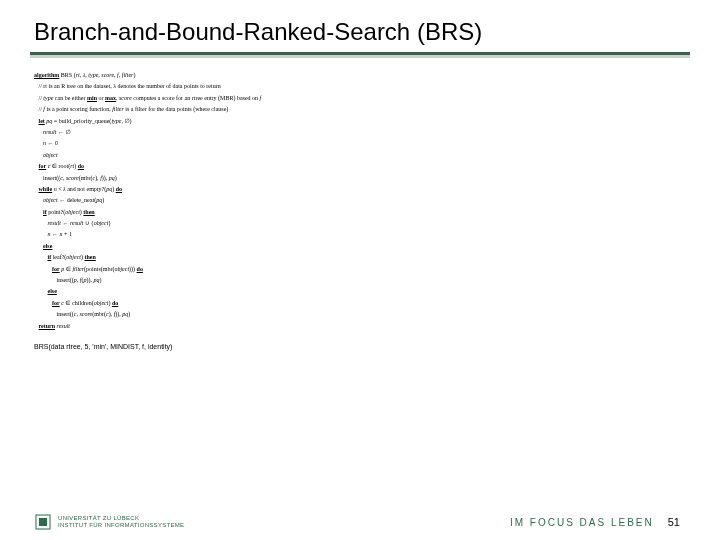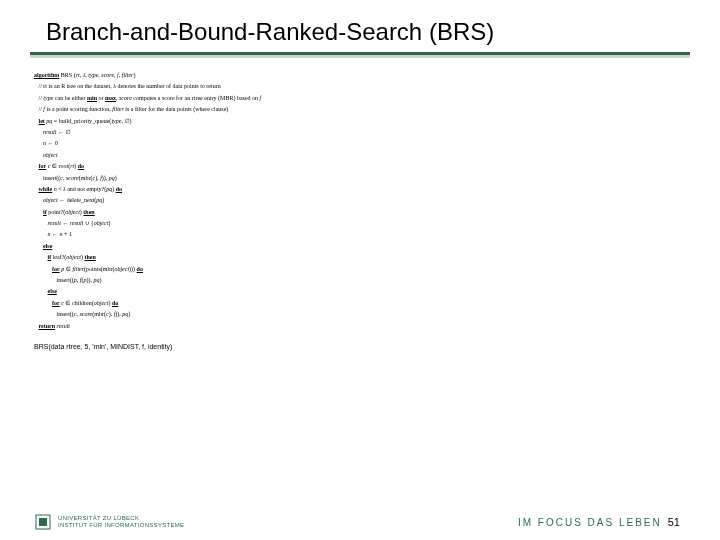--- a/index.html
+++ b/index.html
@@ -9,21 +9,20 @@
     background: #fff;
     font-family: Arial, Helvetica, sans-serif;
     position: relative;
     overflow: hidden;
   }
   .slide-title {
     font-size: 24px;
     font-weight: 400;
     color: #000;
     padding: 18px 0 6px 34px;
-    margin-left: 12px;
   }
   .title-underline {
     height: 6px;
     margin: 0 30px;
     background: linear-gradient(to bottom,
       #3a5f4a 0%, #3a5f4a 50%,
       #c8d4c8 50%, #c8d4c8 100%);
   }
   .content {
     padding: 12px 34px 0 34px;
@@ -60,21 +59,21 @@
   .logo-mark { display: flex; align-items: center; }
   .logo-text { font-size: 6px; line-height: 1.1; letter-spacing: 0.3px; }
   .tagline {
     color: #2d6b4f;
     font-size: 10px;
     letter-spacing: 2px;
   }
   .pagenum {
     font-size: 11px;
     color: #000;
-    margin-left: 6px;
+    margin-left: 14px;
   }
   .footer-right { display: flex; align-items: center; }
 </style>
 </head>
 <body>
 
 <div class="slide-title">Branch-and-Bound-Ranked-Search (BRS)</div>
 <div class="title-underline"></div>
 
 <div class="content">

